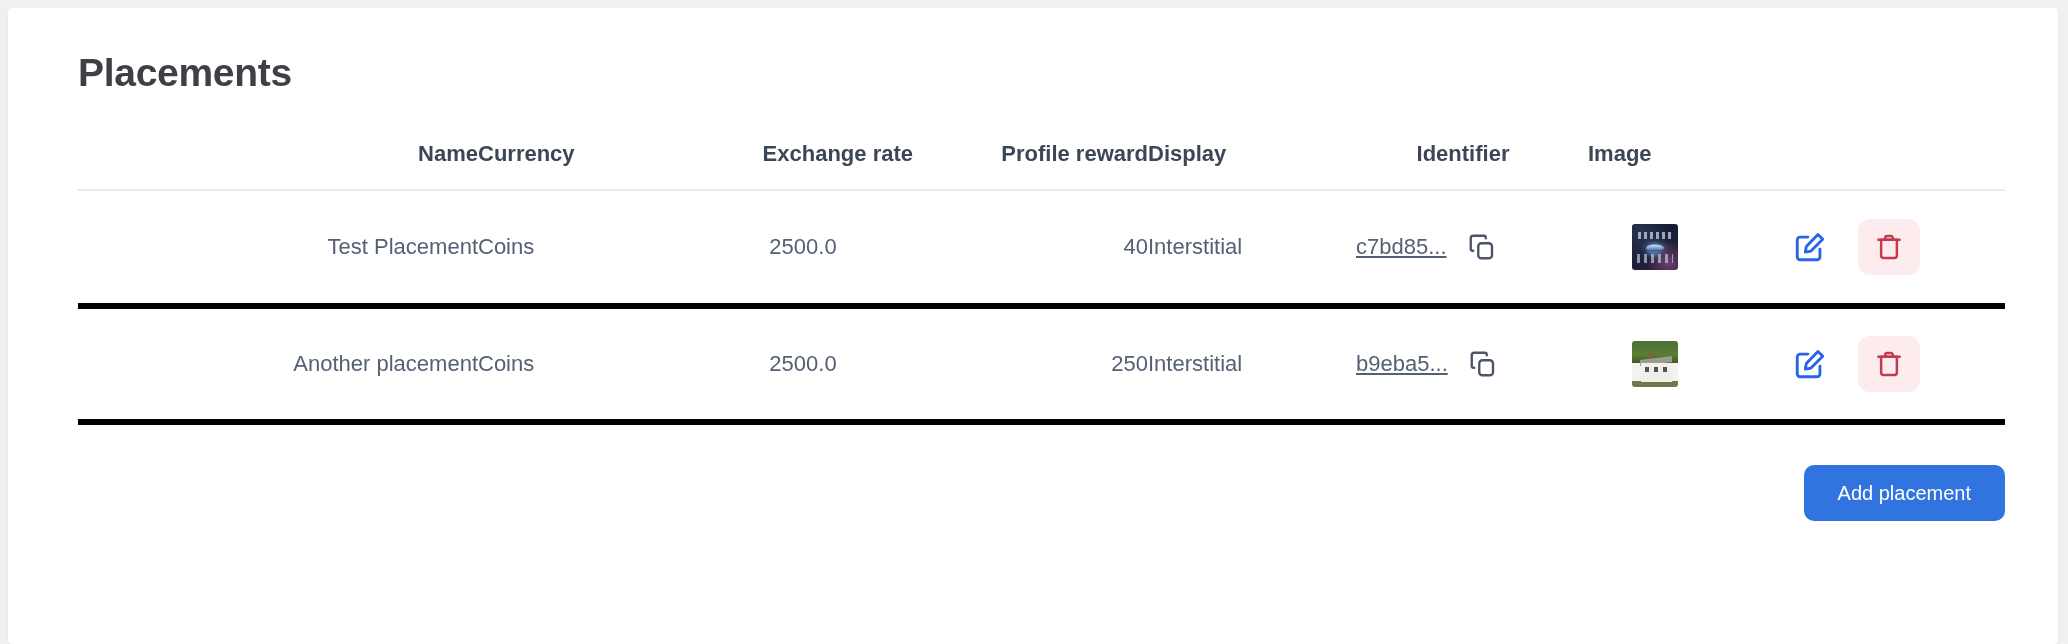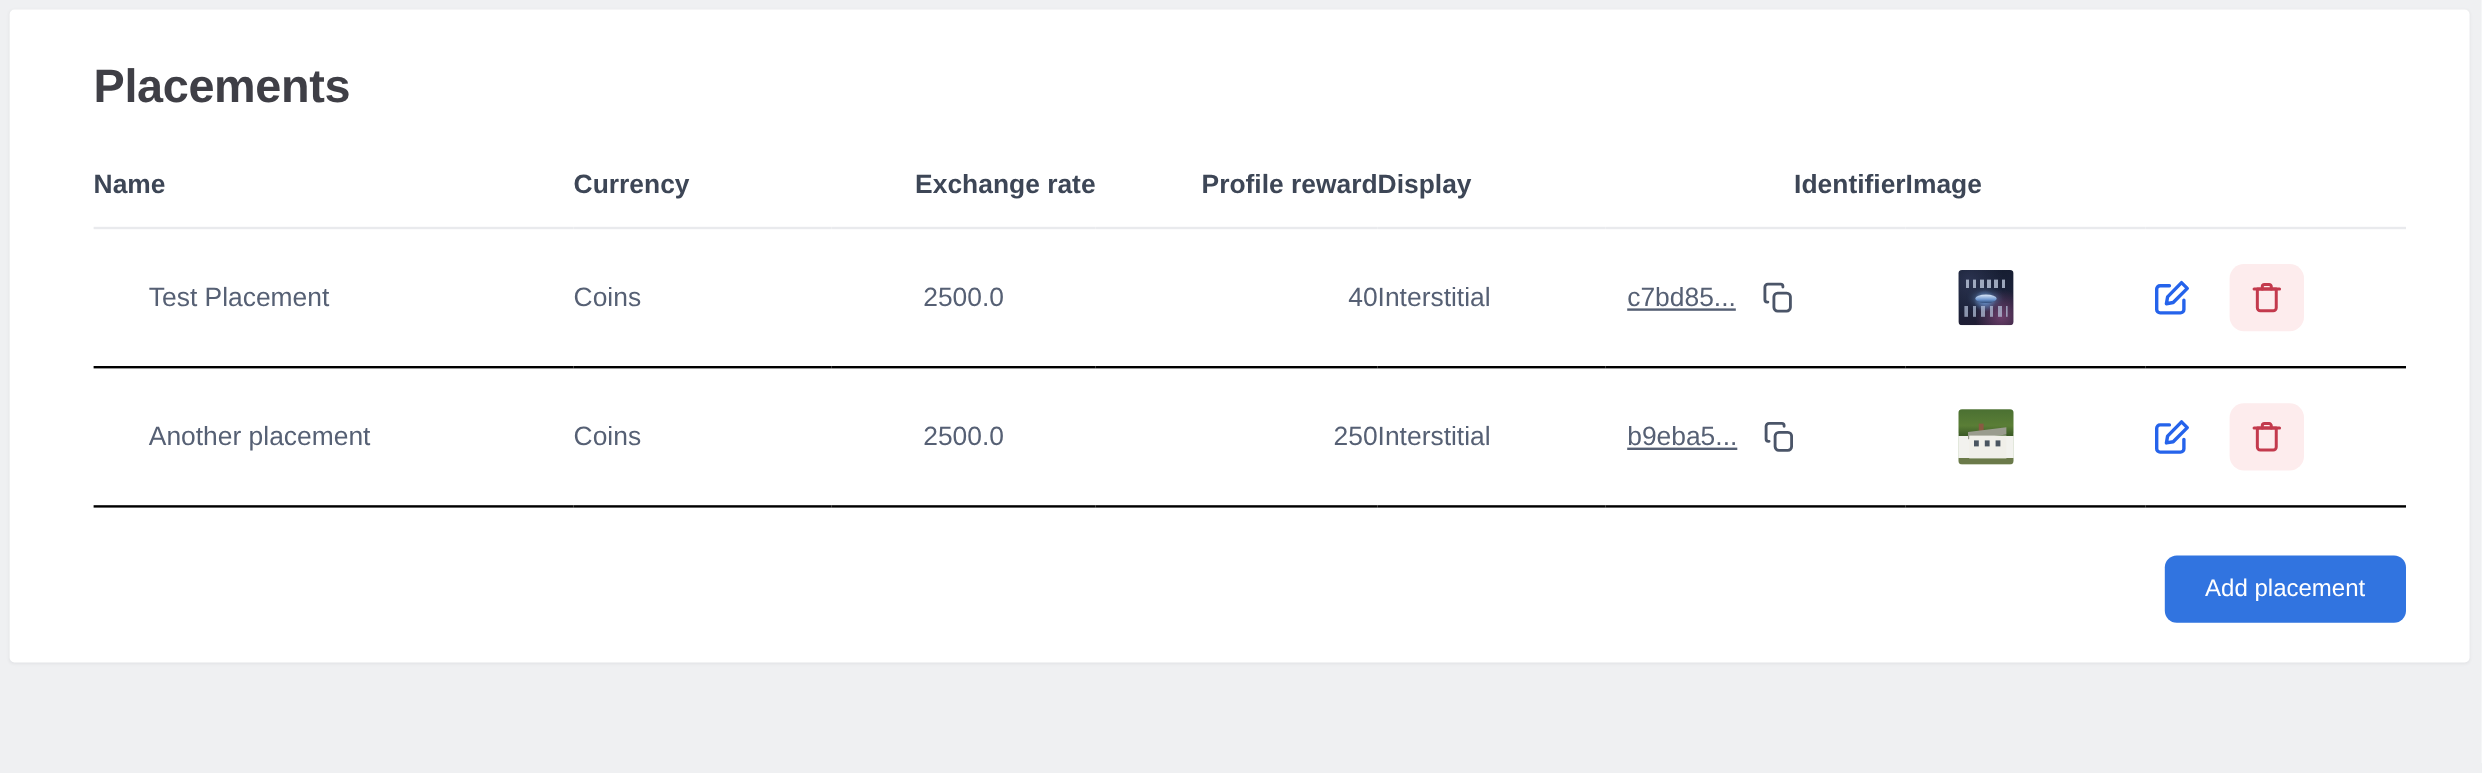--- a/index.html
+++ b/index.html
@@ -14,21 +14,21 @@
     background: #eff0f2;
     font-family: "Liberation Sans", sans-serif;
     -webkit-font-smoothing: antialiased;
   }
 
   .card {
     position: absolute;
     left: 8px;
     top: 8px;
     width: 2050px;
-    height: 544px;
+    height: 636px;
     background: #ffffff;
     border-radius: 4px;
     box-shadow: 0 1px 3px rgba(16,24,40,0.06);
     overflow: hidden;
   }
 
   .card-inner {
     padding: 44px 70px 0 70px;
   }
 
@@ -54,38 +54,38 @@
     color: #3d4656;
     padding: 0 0 22px 0;
     white-space: nowrap;
   }
 
   .table thead tr {
     border-bottom: 2px solid #e9eaed;
   }
 
   .table tbody tr {
-    border-bottom: 2px solid #000000;
+    border-bottom: 6px solid #000000;
   }
 
   .table td {
     font-size: 22px;
     color: #566074;
     height: 116px;
     vertical-align: middle;
     white-space: nowrap;
   }
 
   
-  .col-name      { width: 400px; text-align: left;  padding-left: 46px; }
+  .col-name      { width: 400px; text-align: right;  padding-left: 46px; }
   .col-currency  { width: 215px; text-align: left;  }
   .col-exchange  { width: 220px; text-align: center; }
   .col-reward    { width: 235px; text-align: right; }
   .col-display   { width: 190px; text-align: left;}
-  .col-identifier{ width: 250px; text-align: right;  padding-left: 18px;}
+  .col-identifier{ width: 250px; text-align: center;  padding-left: 18px;}
   .col-image     { width: 200px; text-align: left;  padding-left: 44px;}
   .col-actions   { width: 217px; text-align: left;  }
 
   th.col-exchange, th.col-reward { text-align: right; }
 
   .ident-wrap {
     display: flex;
     align-items: center;
     gap: 20px;
     text-decoration: underline;

